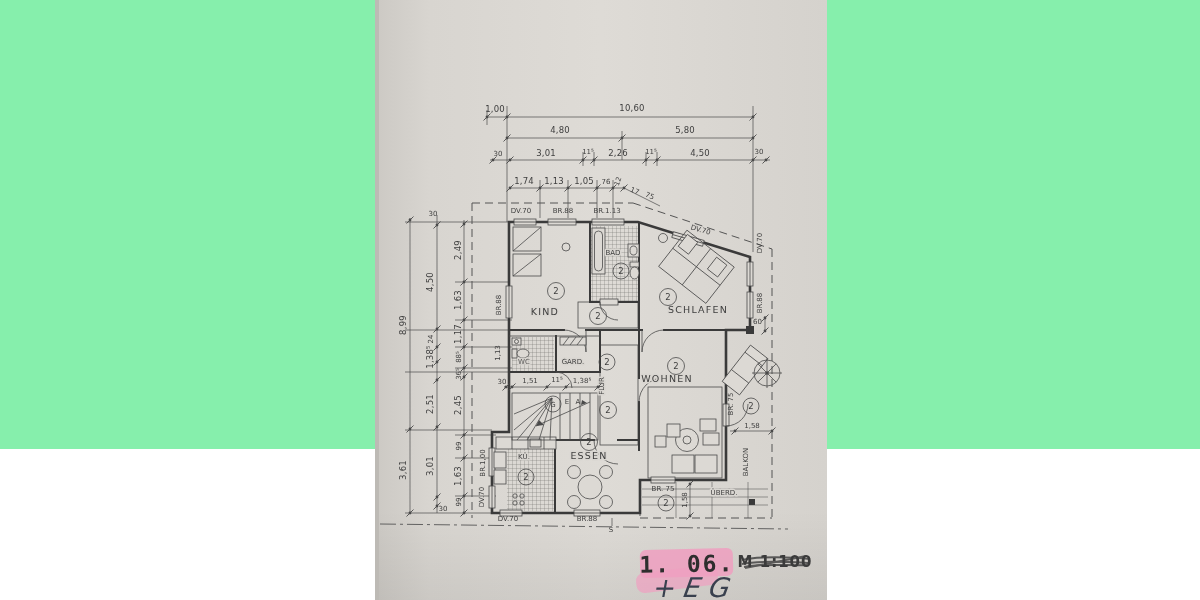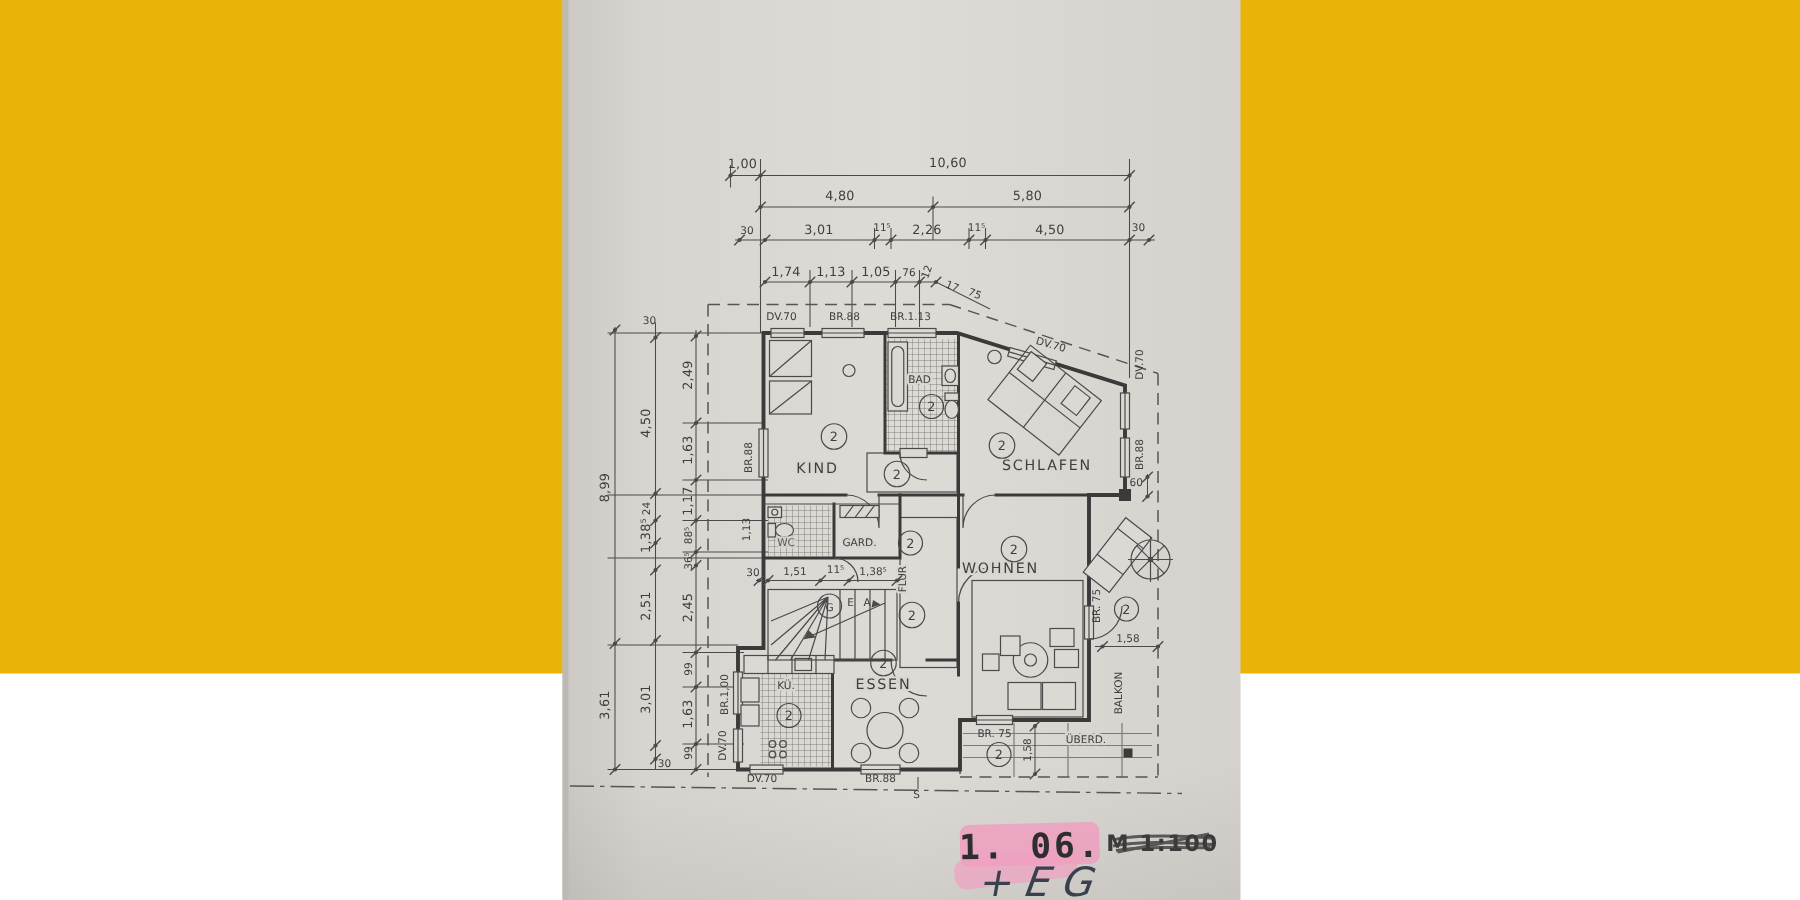--- a/index.html
+++ b/index.html
@@ -1,16 +1,16 @@
 <!DOCTYPE html>
 <html><head>
 <meta charset="utf-8">
 <style>
   html,body{margin:0;padding:0;background:#ffffff;width:1200px;height:600px;overflow:hidden;}
-  #stage{position:relative;width:1200px;height:449px;background:#eab308;}
+  #stage{position:relative;width:1200px;height:449px;background:#86efac;}
   svg{position:absolute;left:0;top:0;}
   text{font-family:"DejaVu Sans",sans-serif;fill:#3e3e3e;}
   .d{font-size:8.5px;letter-spacing:.2px;}
   .s{font-size:7px;}
   .r{font-size:9.5px;letter-spacing:1.2px;}
   .halo{paint-order:stroke;stroke:#d9d6d1;stroke-width:3px;stroke-linejoin:round;}
   .w{stroke:#3a3a3a;stroke-width:2.6;fill:none;stroke-linecap:square;}
   .w2{stroke:#3a3a3a;stroke-width:2;fill:none;stroke-linecap:square;}
   .tn{stroke:#4a4a4a;stroke-width:.8;fill:none;}
   .dim{stroke:#4a4a4a;stroke-width:.7;fill:none;}

